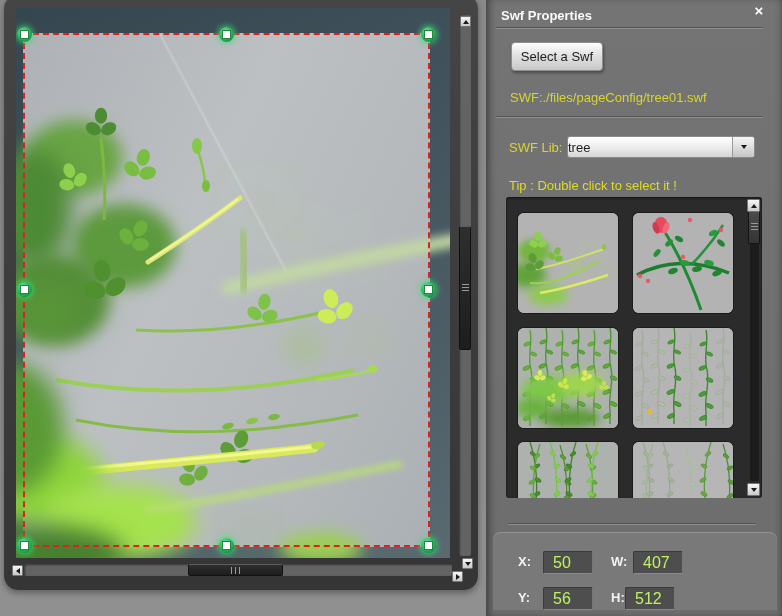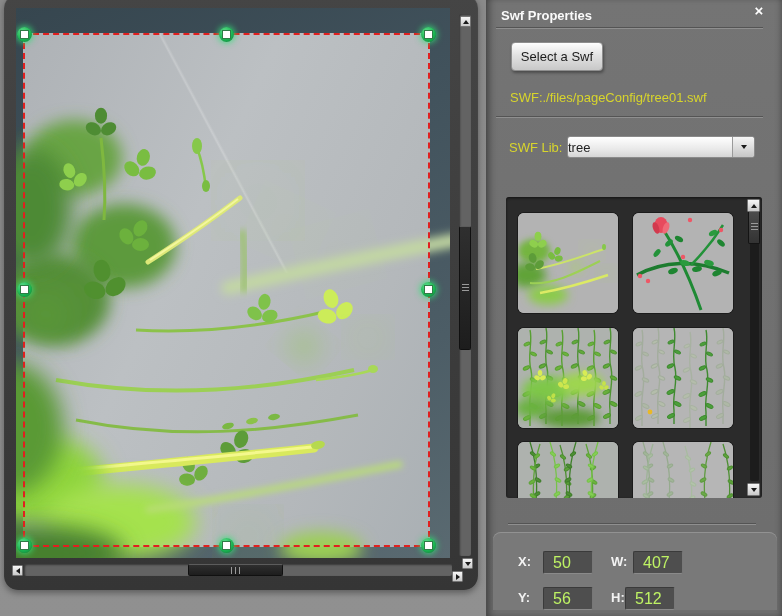--- a/index.html
+++ b/index.html
@@ -245,20 +245,21 @@
     <div class="divider d2"></div>
 
     <div class="lib-label">SWF Lib:</div>
     <div class="selectbox">
       <span class="val">tree</span>
       <span class="select-arrow">
           <span class="t-down"></span>
         </span>
     </div>
 
+    <div class="tip-text">Tip : Double click to select it !</div>
 
     <div class="thumb-box">
 
       <div class="thumb" style="left:12px; top:16px;" title="oxalis-clover-swf">
         <svg viewBox="0 0 100 100" width="100" height="100">
           <rect width="100" height="100" fill="#b3b3b3"></rect>
           <ellipse cx="16" cy="38" rx="16" ry="12" fill="#74b53f" filter="url(#b3)"></ellipse>
           <ellipse cx="10" cy="62" rx="18" ry="13" fill="#61a339" filter="url(#b5)"></ellipse>
           <ellipse cx="30" cy="82" rx="20" ry="10" fill="#8ccb4b" filter="url(#b5)"></ellipse>
           <path d="M12,70 C35,72 58,60 82,48" stroke="#9ccf55" stroke-width="2" fill="none"></path>

